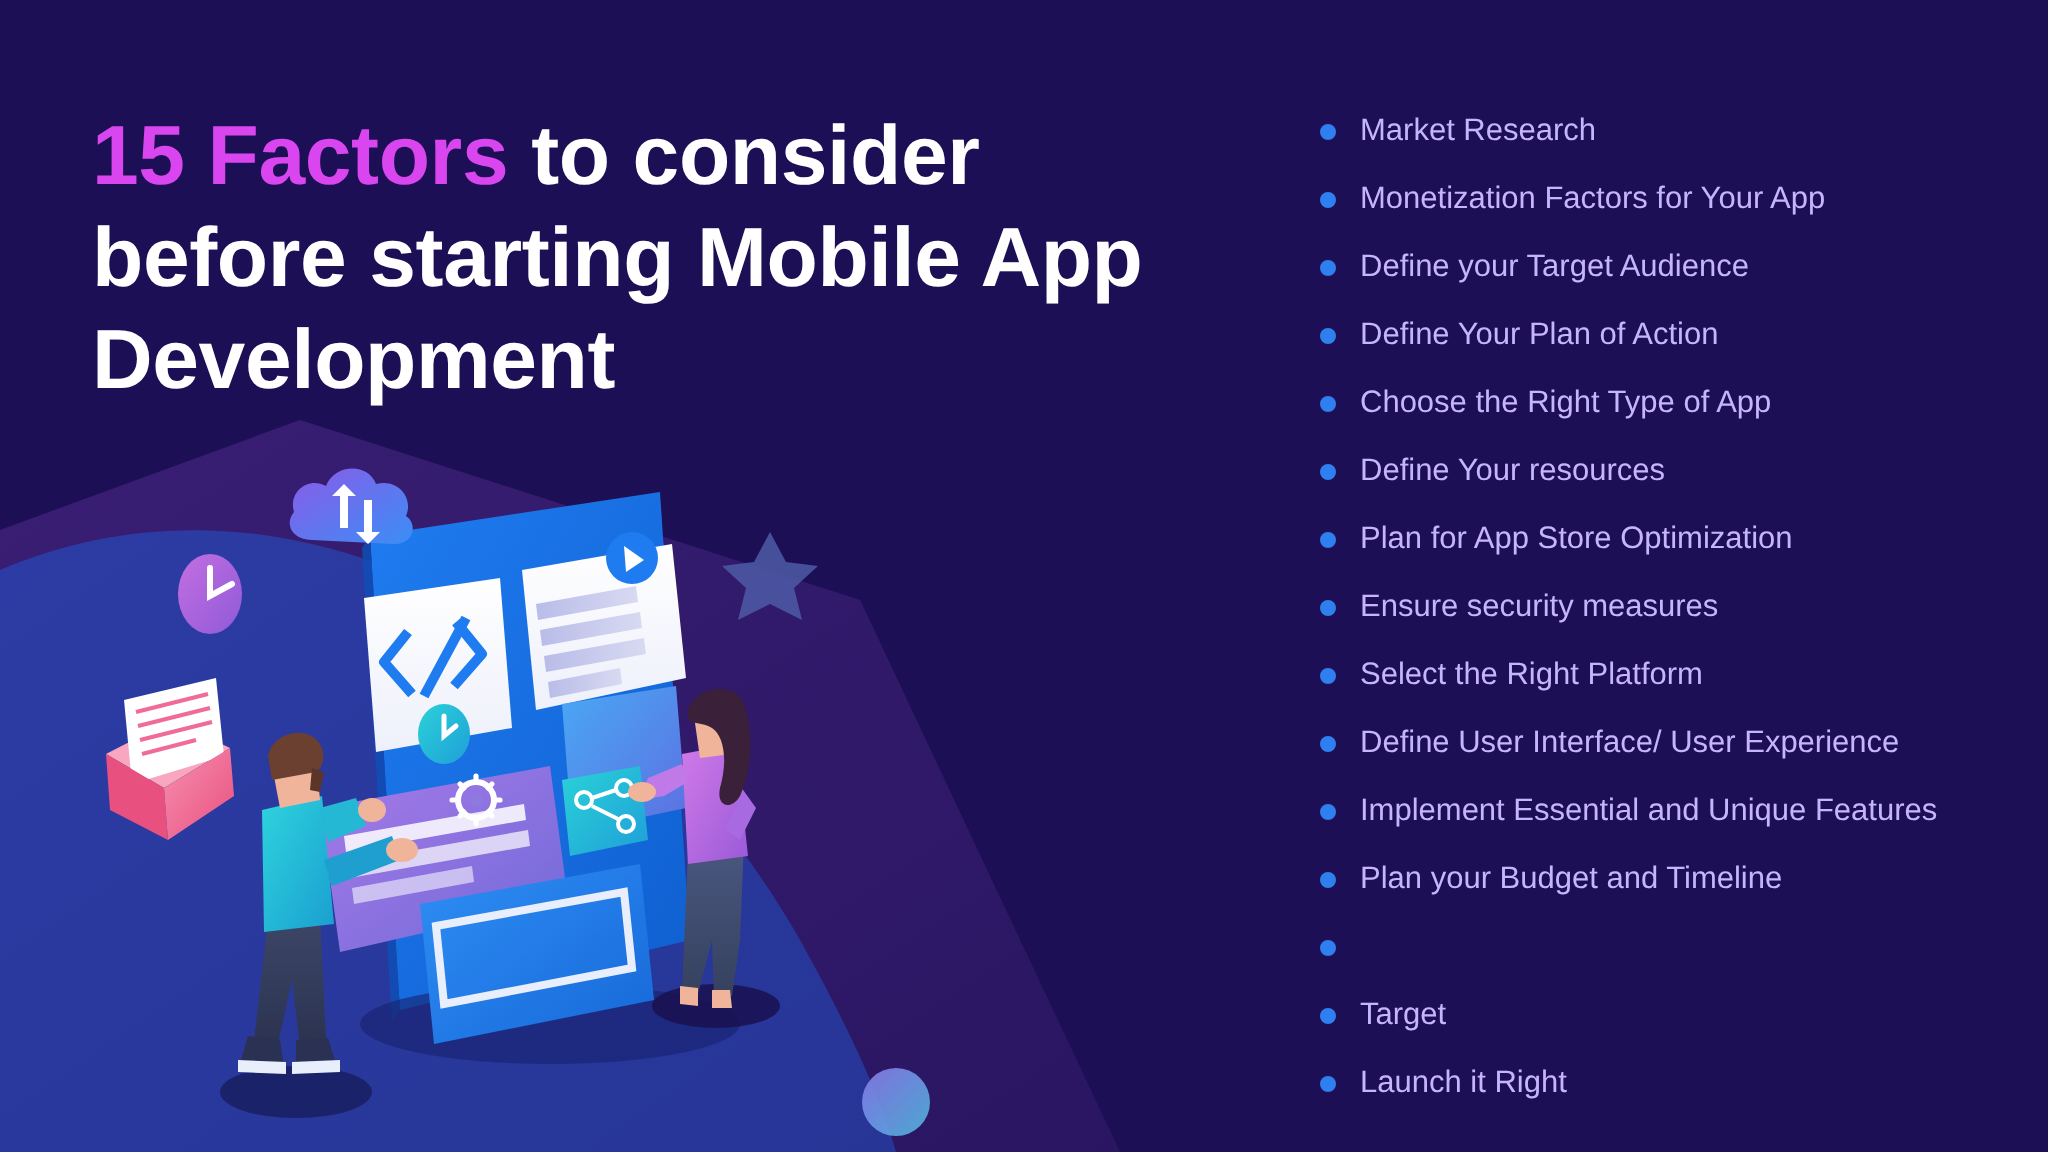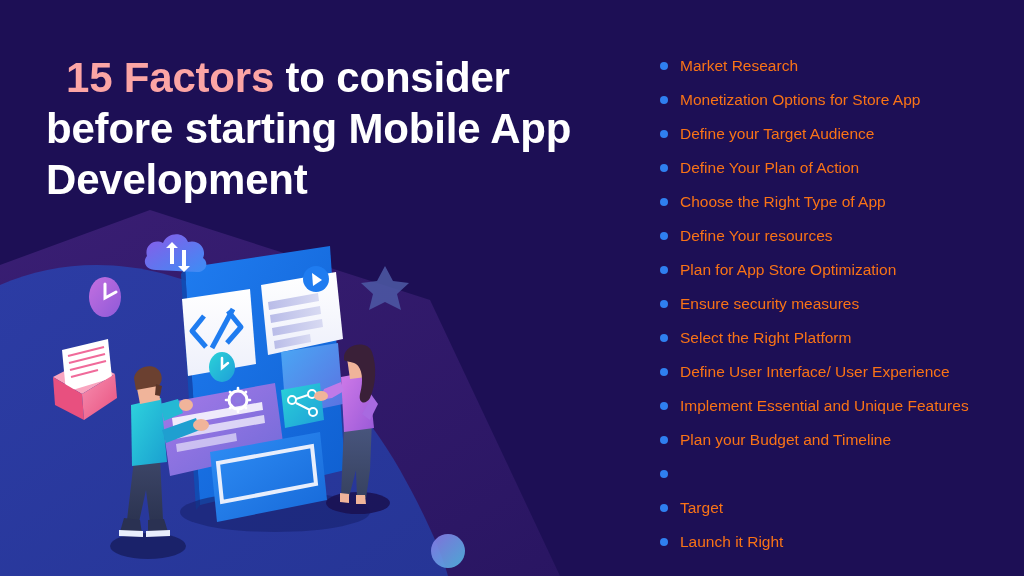--- a/index.html
+++ b/index.html
@@ -23,35 +23,35 @@
   .headline {
     position:absolute;
     left:46px; top:52px;
     width:530px;
     font-size:42px;
     font-weight:bold;
     line-height:51px;
     color:#ffffff;
     letter-spacing:-0.2px;
   }
-  .headline .accent { color:#fca5a5;margin-left:20px; }
+  .headline .accent { color:#d946ef; }
 
   
   .factor-list {
     position:absolute;
     left:658px; top:49px;
     width:360px;
     list-style:none;
   }
   .factor-item {
     position:relative;
     height:34px;
     line-height:34px;
     padding-left:22px;
-    color:#f97316;
+    color:#c4b5fd;
     font-size:15.5px;
     white-space:nowrap;
   }
   .factor-item .dot {
     position:absolute;
     left:2px; top:13px;
     width:8px; height:8px;
     border-radius:50%;
     background:#2f7ff0;
   }
@@ -282,21 +282,21 @@
     <span class="accent">15 Factors</span><span> to consider before starting Mobile App Development</span>
   </h1>
 
   <ul class="factor-list">
     <li class="factor-item">
       <span class="dot"></span>
       <span>Market Research</span>
     </li>
     <li class="factor-item">
       <span class="dot"></span>
-      <span>Monetization Options for Store App</span>
+      <span>Monetization Factors for Your App</span>
     </li>
     <li class="factor-item">
       <span class="dot"></span>
       <span>Define your Target Audience</span>
     </li>
     <li class="factor-item">
       <span class="dot"></span>
       <span>Define Your Plan of Action</span>
     </li>
     <li class="factor-item">

